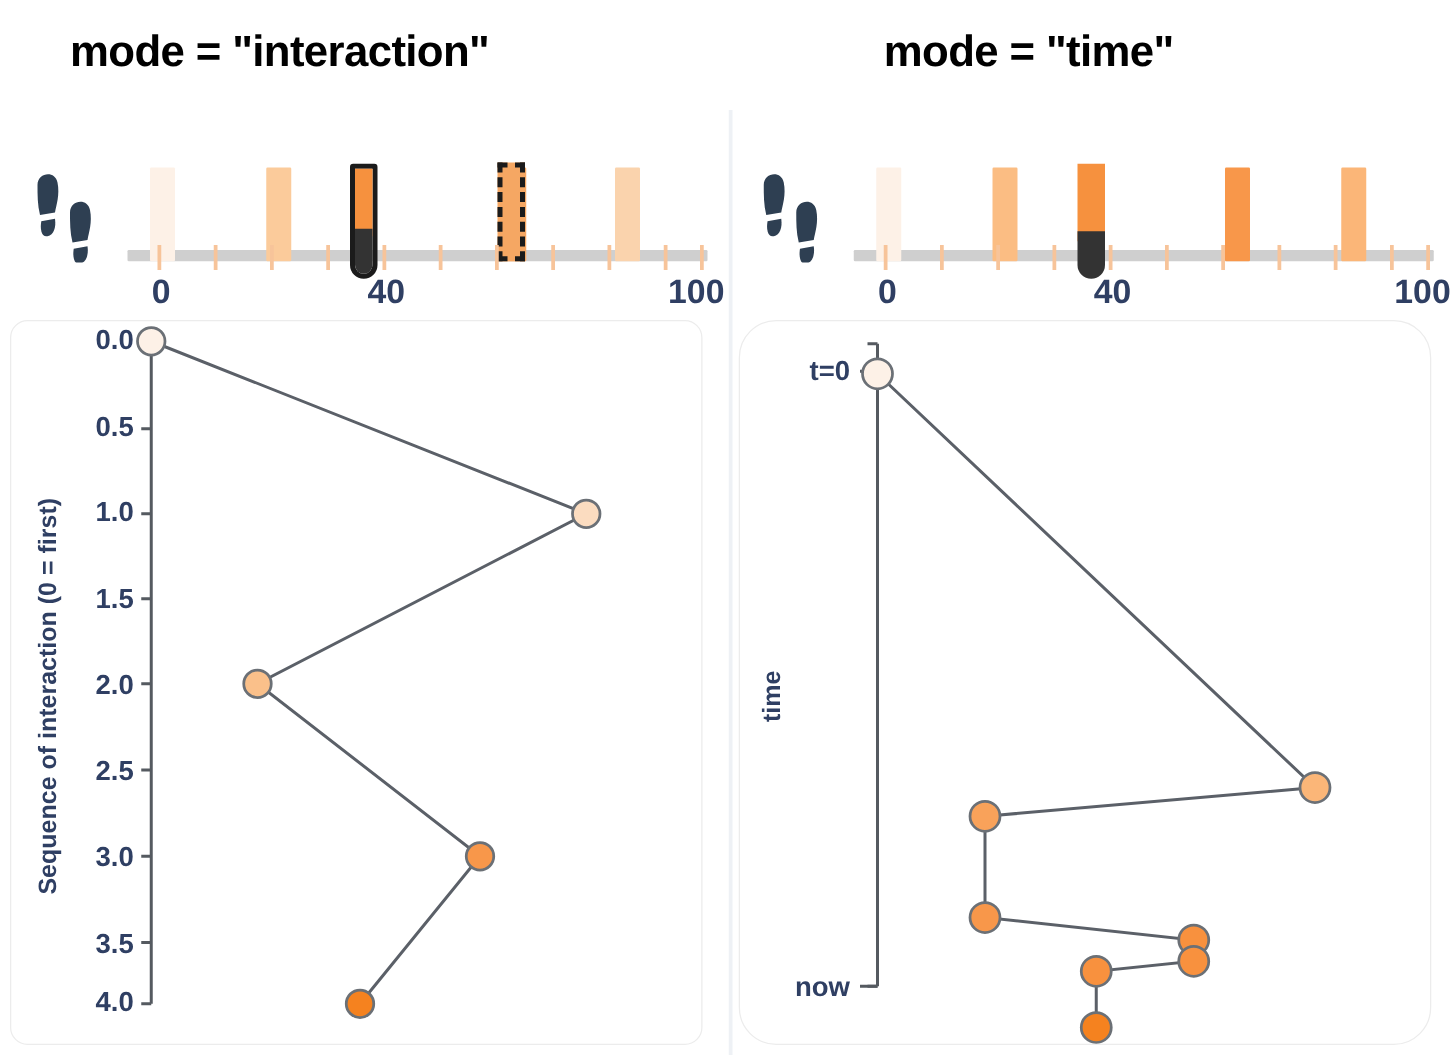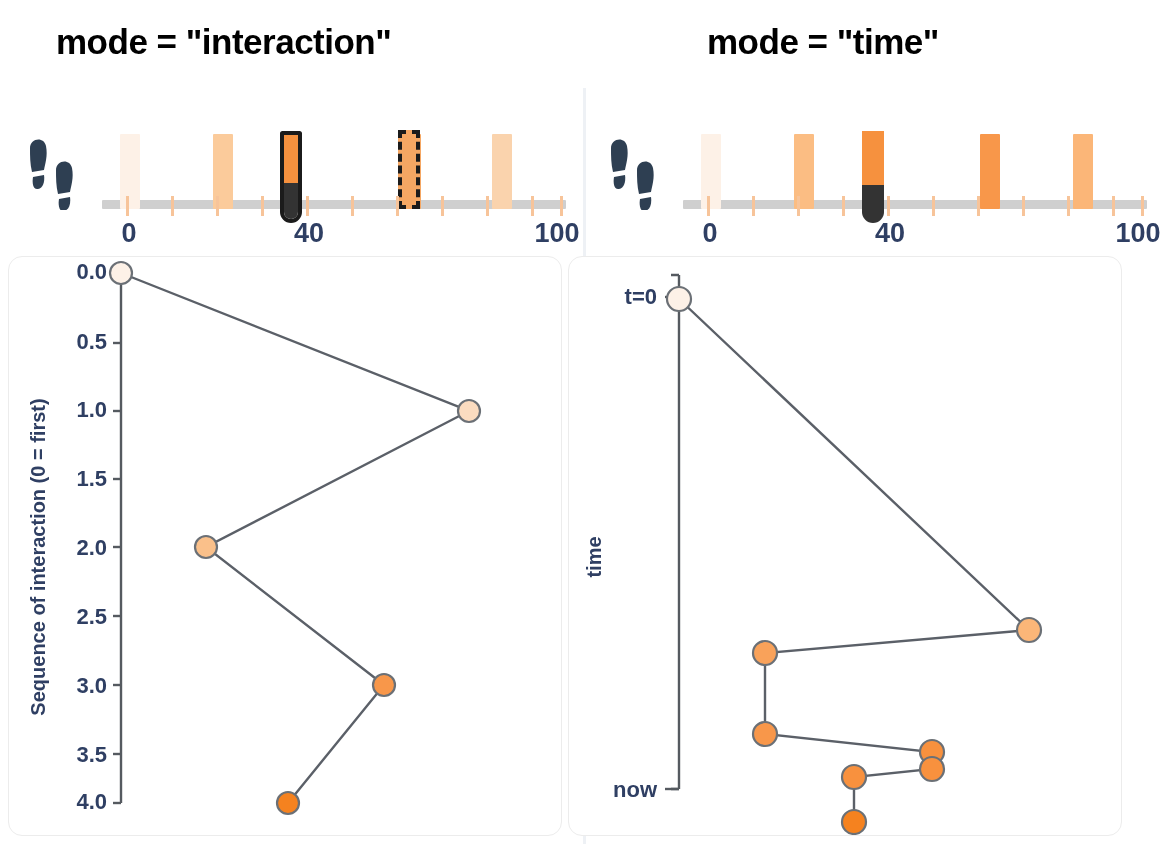--- a/index.html
+++ b/index.html
@@ -78,21 +78,21 @@
   }
 
   
   .chart-panel{
     position:absolute;
     background:#ffffff;
     border:1.5px solid #ececec;
     border-radius:14px;
   }
   #chart-left{left:8px;top:256px;width:552px;height:578px;text-align:center;}
-  #chart-right{left:568px;top:256px;width:552px;height:578px;}
+  #chart-right{left:591px;top:256px;width:552px;height:578px;border-radius:30px;}
   .chart-panel svg{display:block;width:100%;height:100%;}
 
   .tick-text{
     font-family:"Liberation Sans", sans-serif;
     font-size:22px;font-weight:bold;fill:#2f3f63;
   }
   .axis-title{
     font-family:"Liberation Sans", sans-serif;
     font-size:20px;font-weight:bold;fill:#2f3f63;
   }

